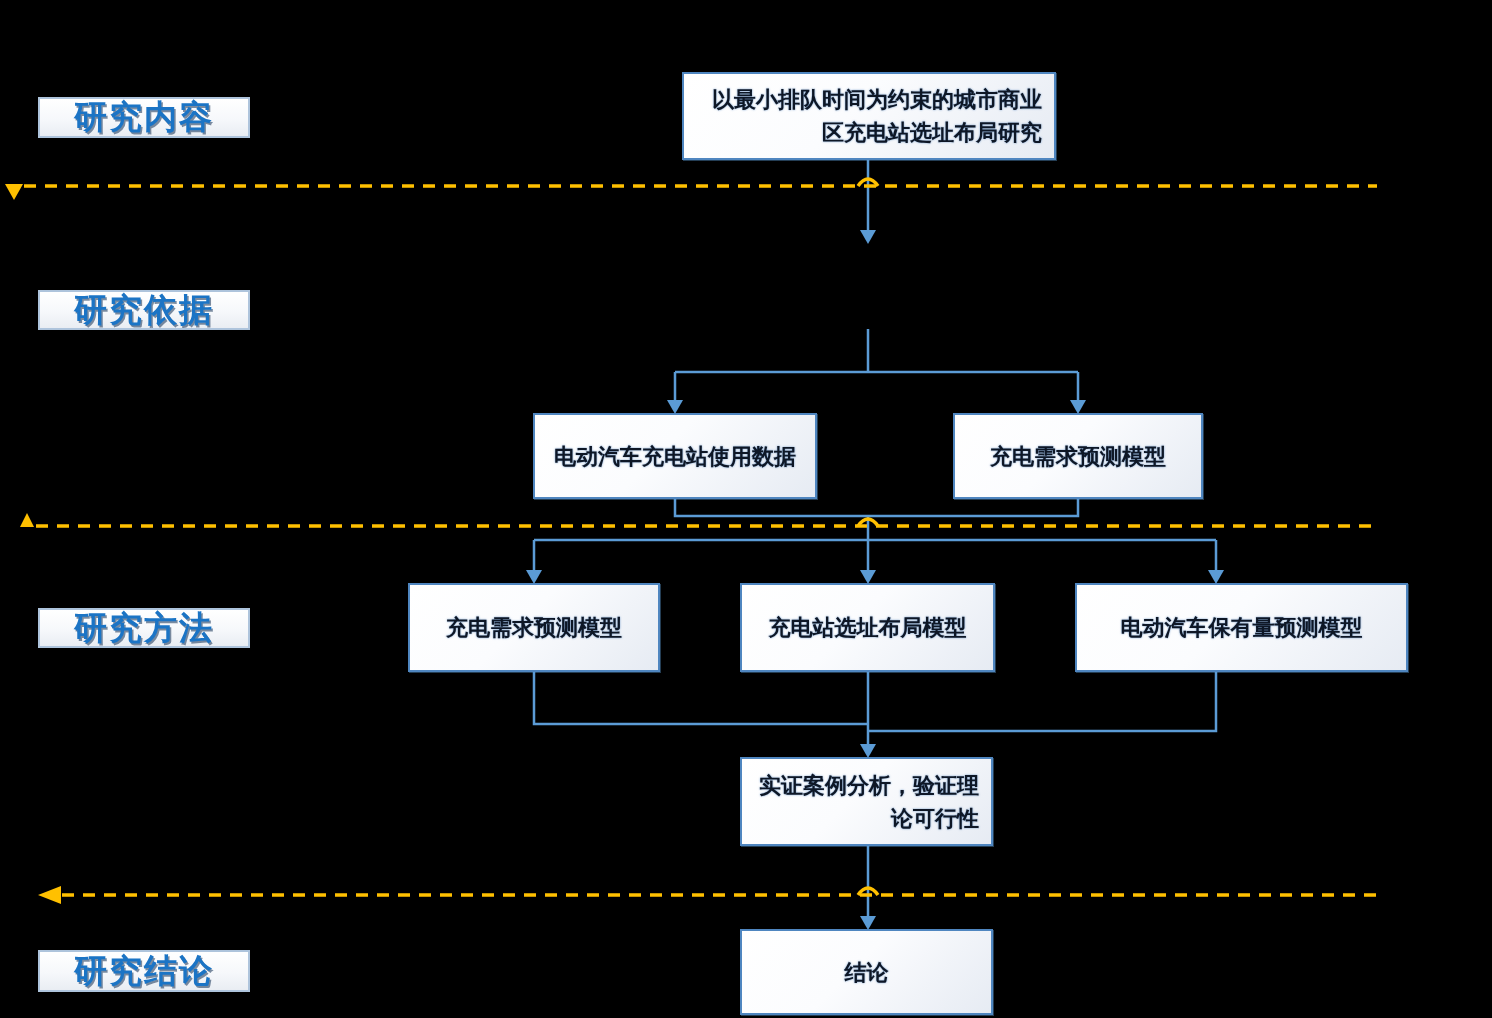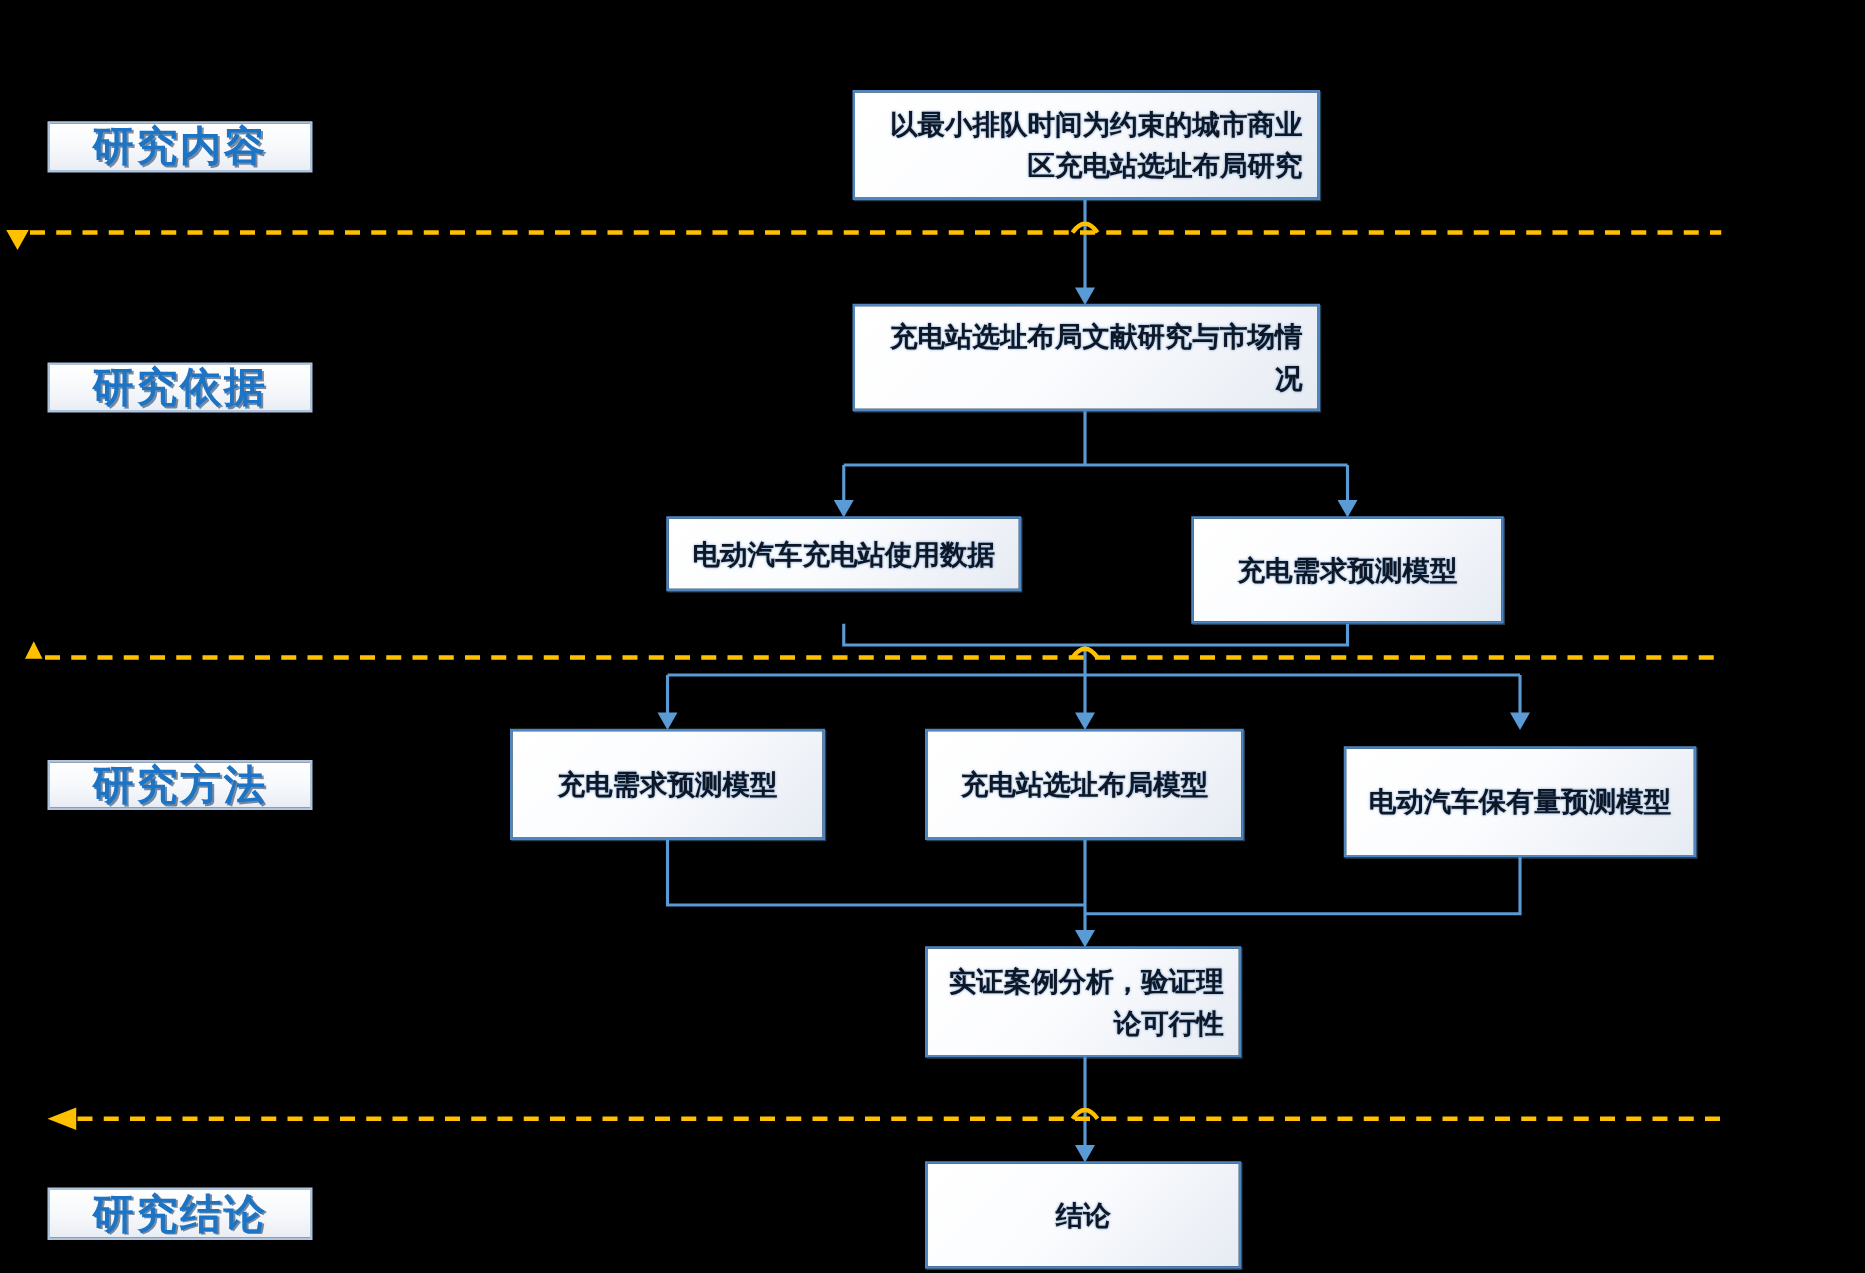--- a/index.html
+++ b/index.html
@@ -38,25 +38,25 @@
     text-align:right;
     font-size:22px;font-weight:700;line-height:1.5;
     color:#0e1726;
     text-shadow:0 0 2px rgba(79,129,189,.85);
     box-sizing:border-box;
     padding:4px 12px;
     box-shadow:1px 1px 0 rgba(91,155,213,.4);
   }
   .n-title      {left:682px; top:72px;  width:374px; height:88px;}
   .n-literature {left:682px; top:243px; width:374px; height:86px;}
-  .n-usage      {left:533px; top:413px; width:284px; height:60px;}
+  .n-usage      {left:533px; top:413px; width:284px; height:86px;}
   .n-ownership  {left:953px; top:413px; width:250px; height:86px;}
   .n-demand     {left:408px; top:583px; width:252px; height:89px;}
   .n-siting     {left:740px; top:583px; width:255px; height:89px;}
-  .n-forecast   {left:1075px;top:597px; width:282px; height:89px;}
+  .n-forecast   {left:1075px;top:583px; width:333px; height:89px;}
   .n-case       {left:740px; top:757px; width:253px; height:89px;}
   .n-conclusion {left:740px; top:929px; width:253px; height:86px;}
 </style>
 </head>
 <body>
 
 <div class="canvas">
 
   <svg class="svg-layer" viewBox="0 0 1492 1018">
 
@@ -102,21 +102,20 @@
       <path d="M858,895 Q868,881 878,895"></path>
     </g>
   </svg>
 
   <div class="stage-label l1">研究内容</div>
   <div class="stage-label l2">研究依据</div>
   <div class="stage-label l3">研究方法</div>
   <div class="stage-label l4">研究结论</div>
 
   <div class="node n-title">以最小排队时间为约束的城市商业区充电站选址布局研究</div>
-  <div class="node n-literature">充电站选址布局文献研究与市场情况</div>
   <div class="node n-usage">电动汽车充电站使用数据</div>
   <div class="node n-ownership">充电需求预测模型</div>
   <div class="node n-demand">充电需求预测模型</div>
   <div class="node n-siting">充电站选址布局模型</div>
   <div class="node n-forecast">电动汽车保有量预测模型</div>
   <div class="node n-case">实证案例分析，验证理论可行性</div>
   <div class="node n-conclusion">结论</div>
 
 </div>
 

